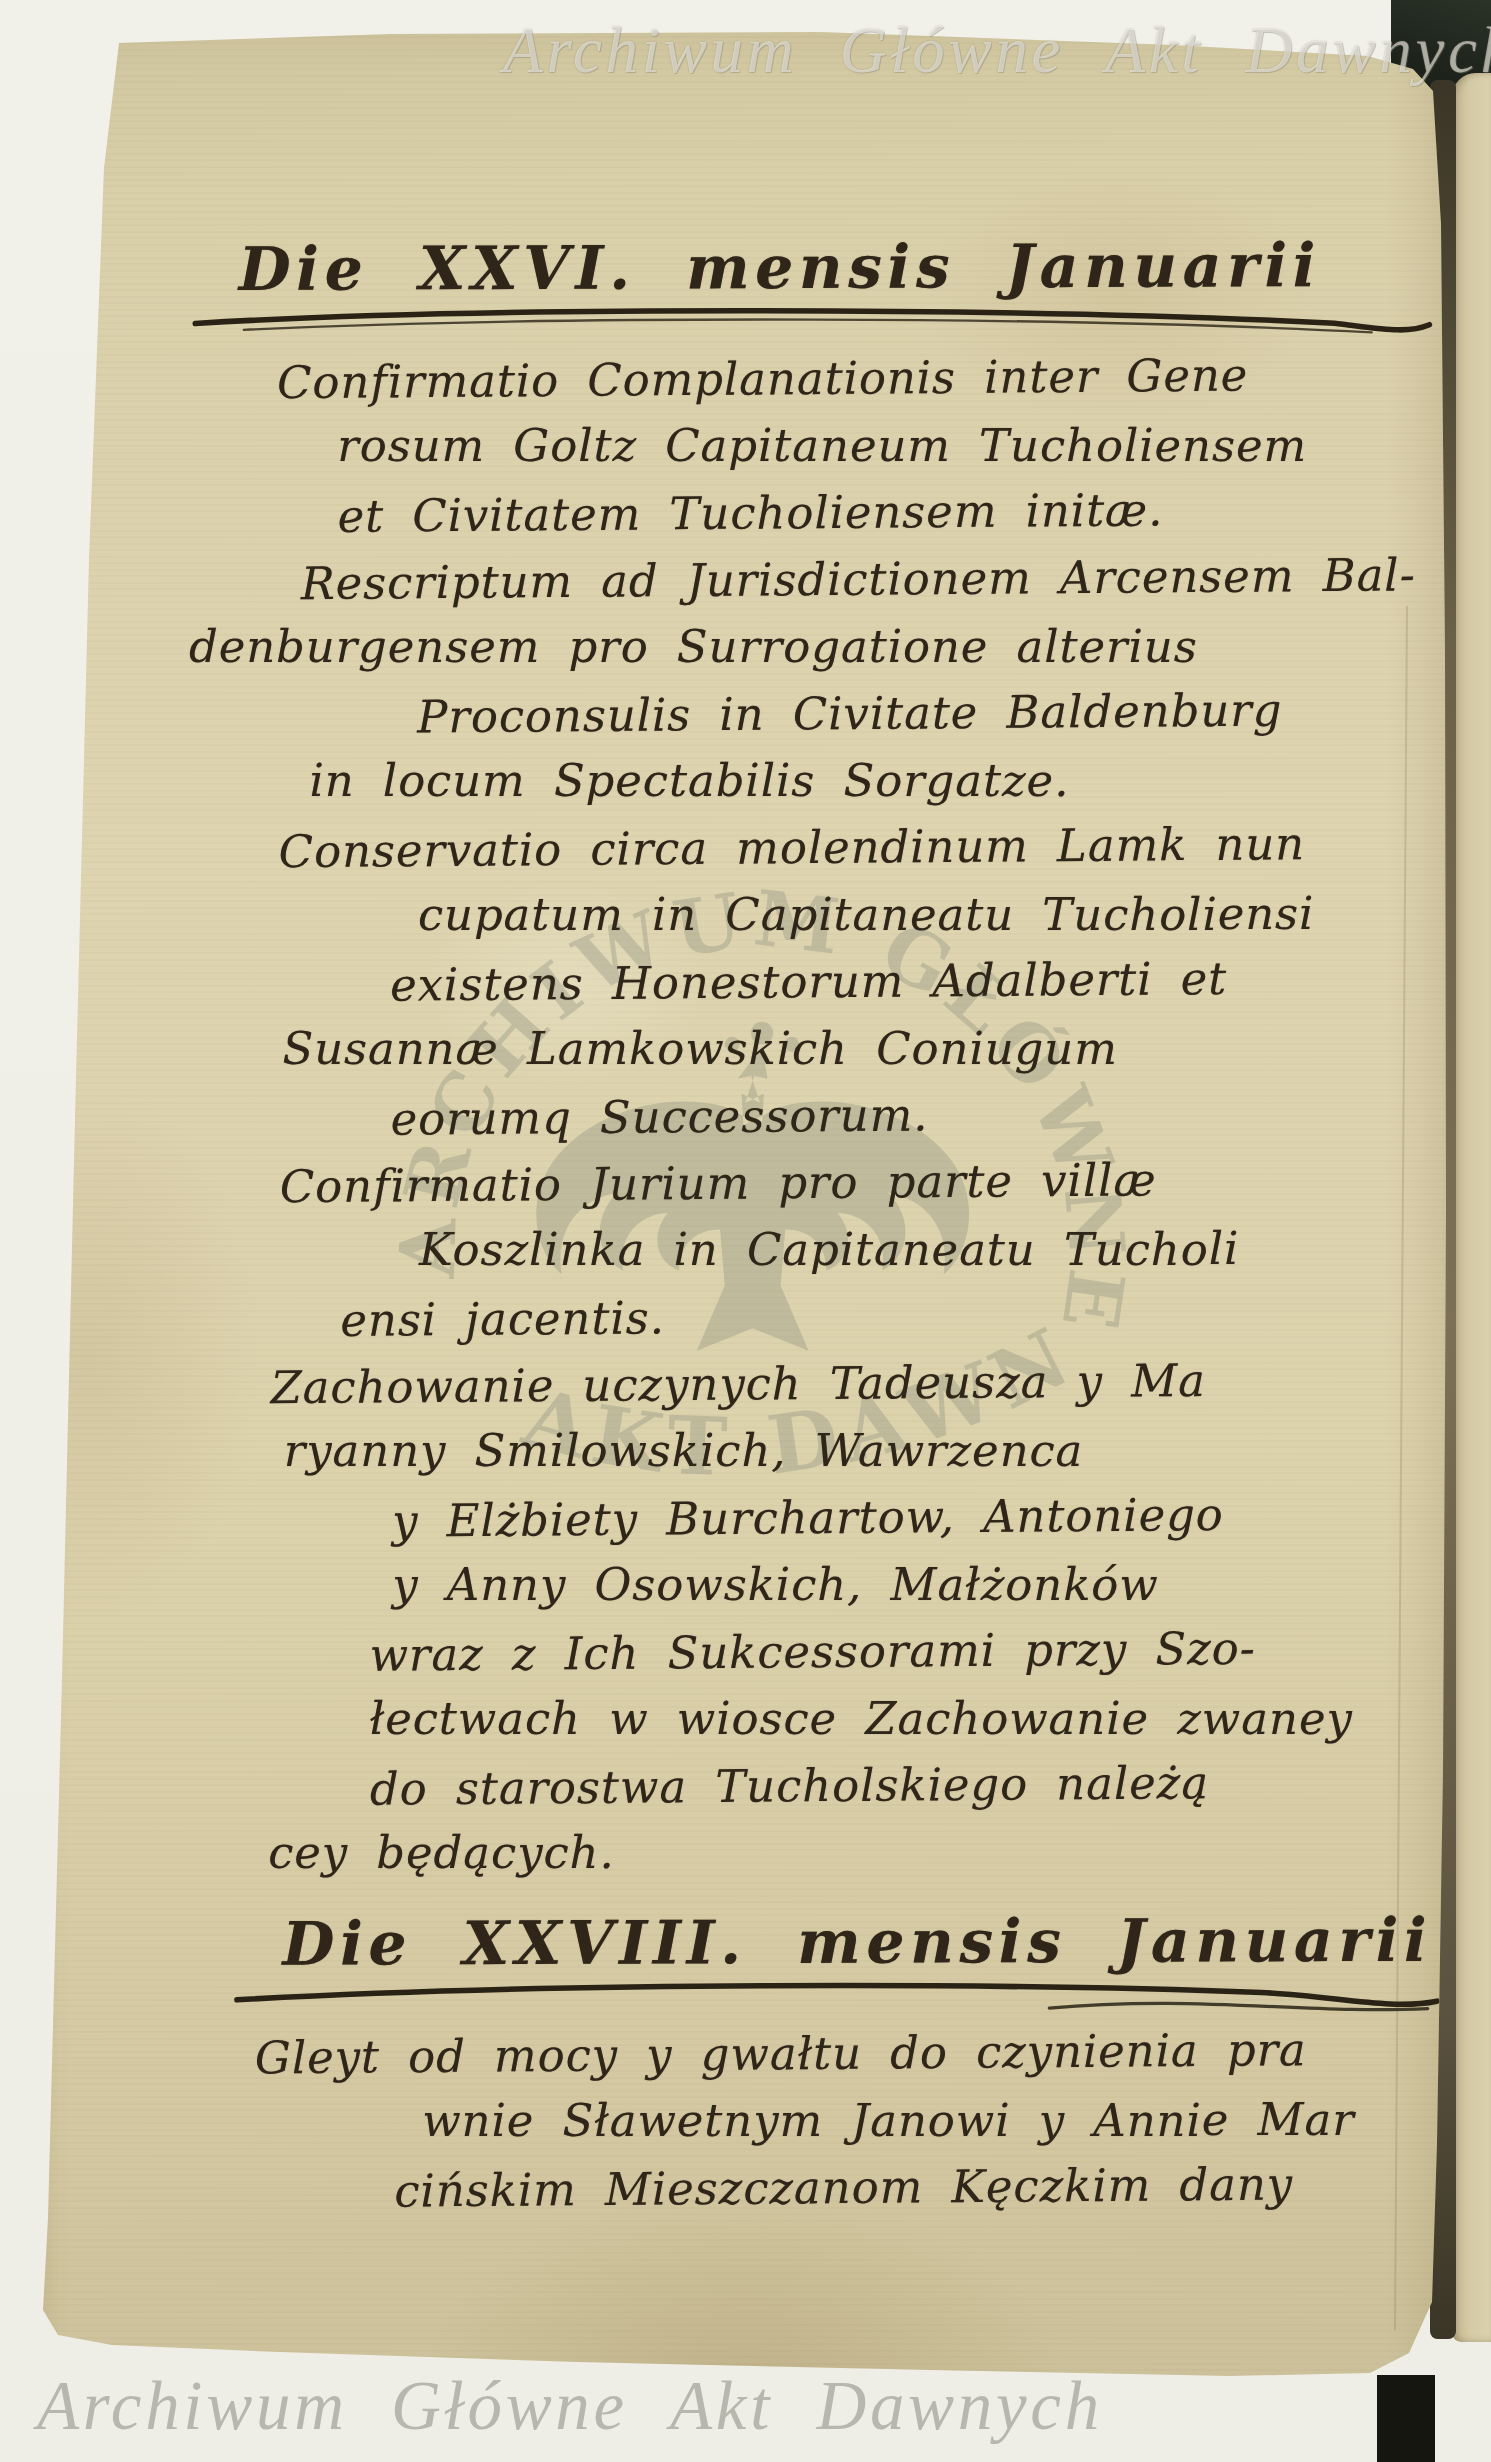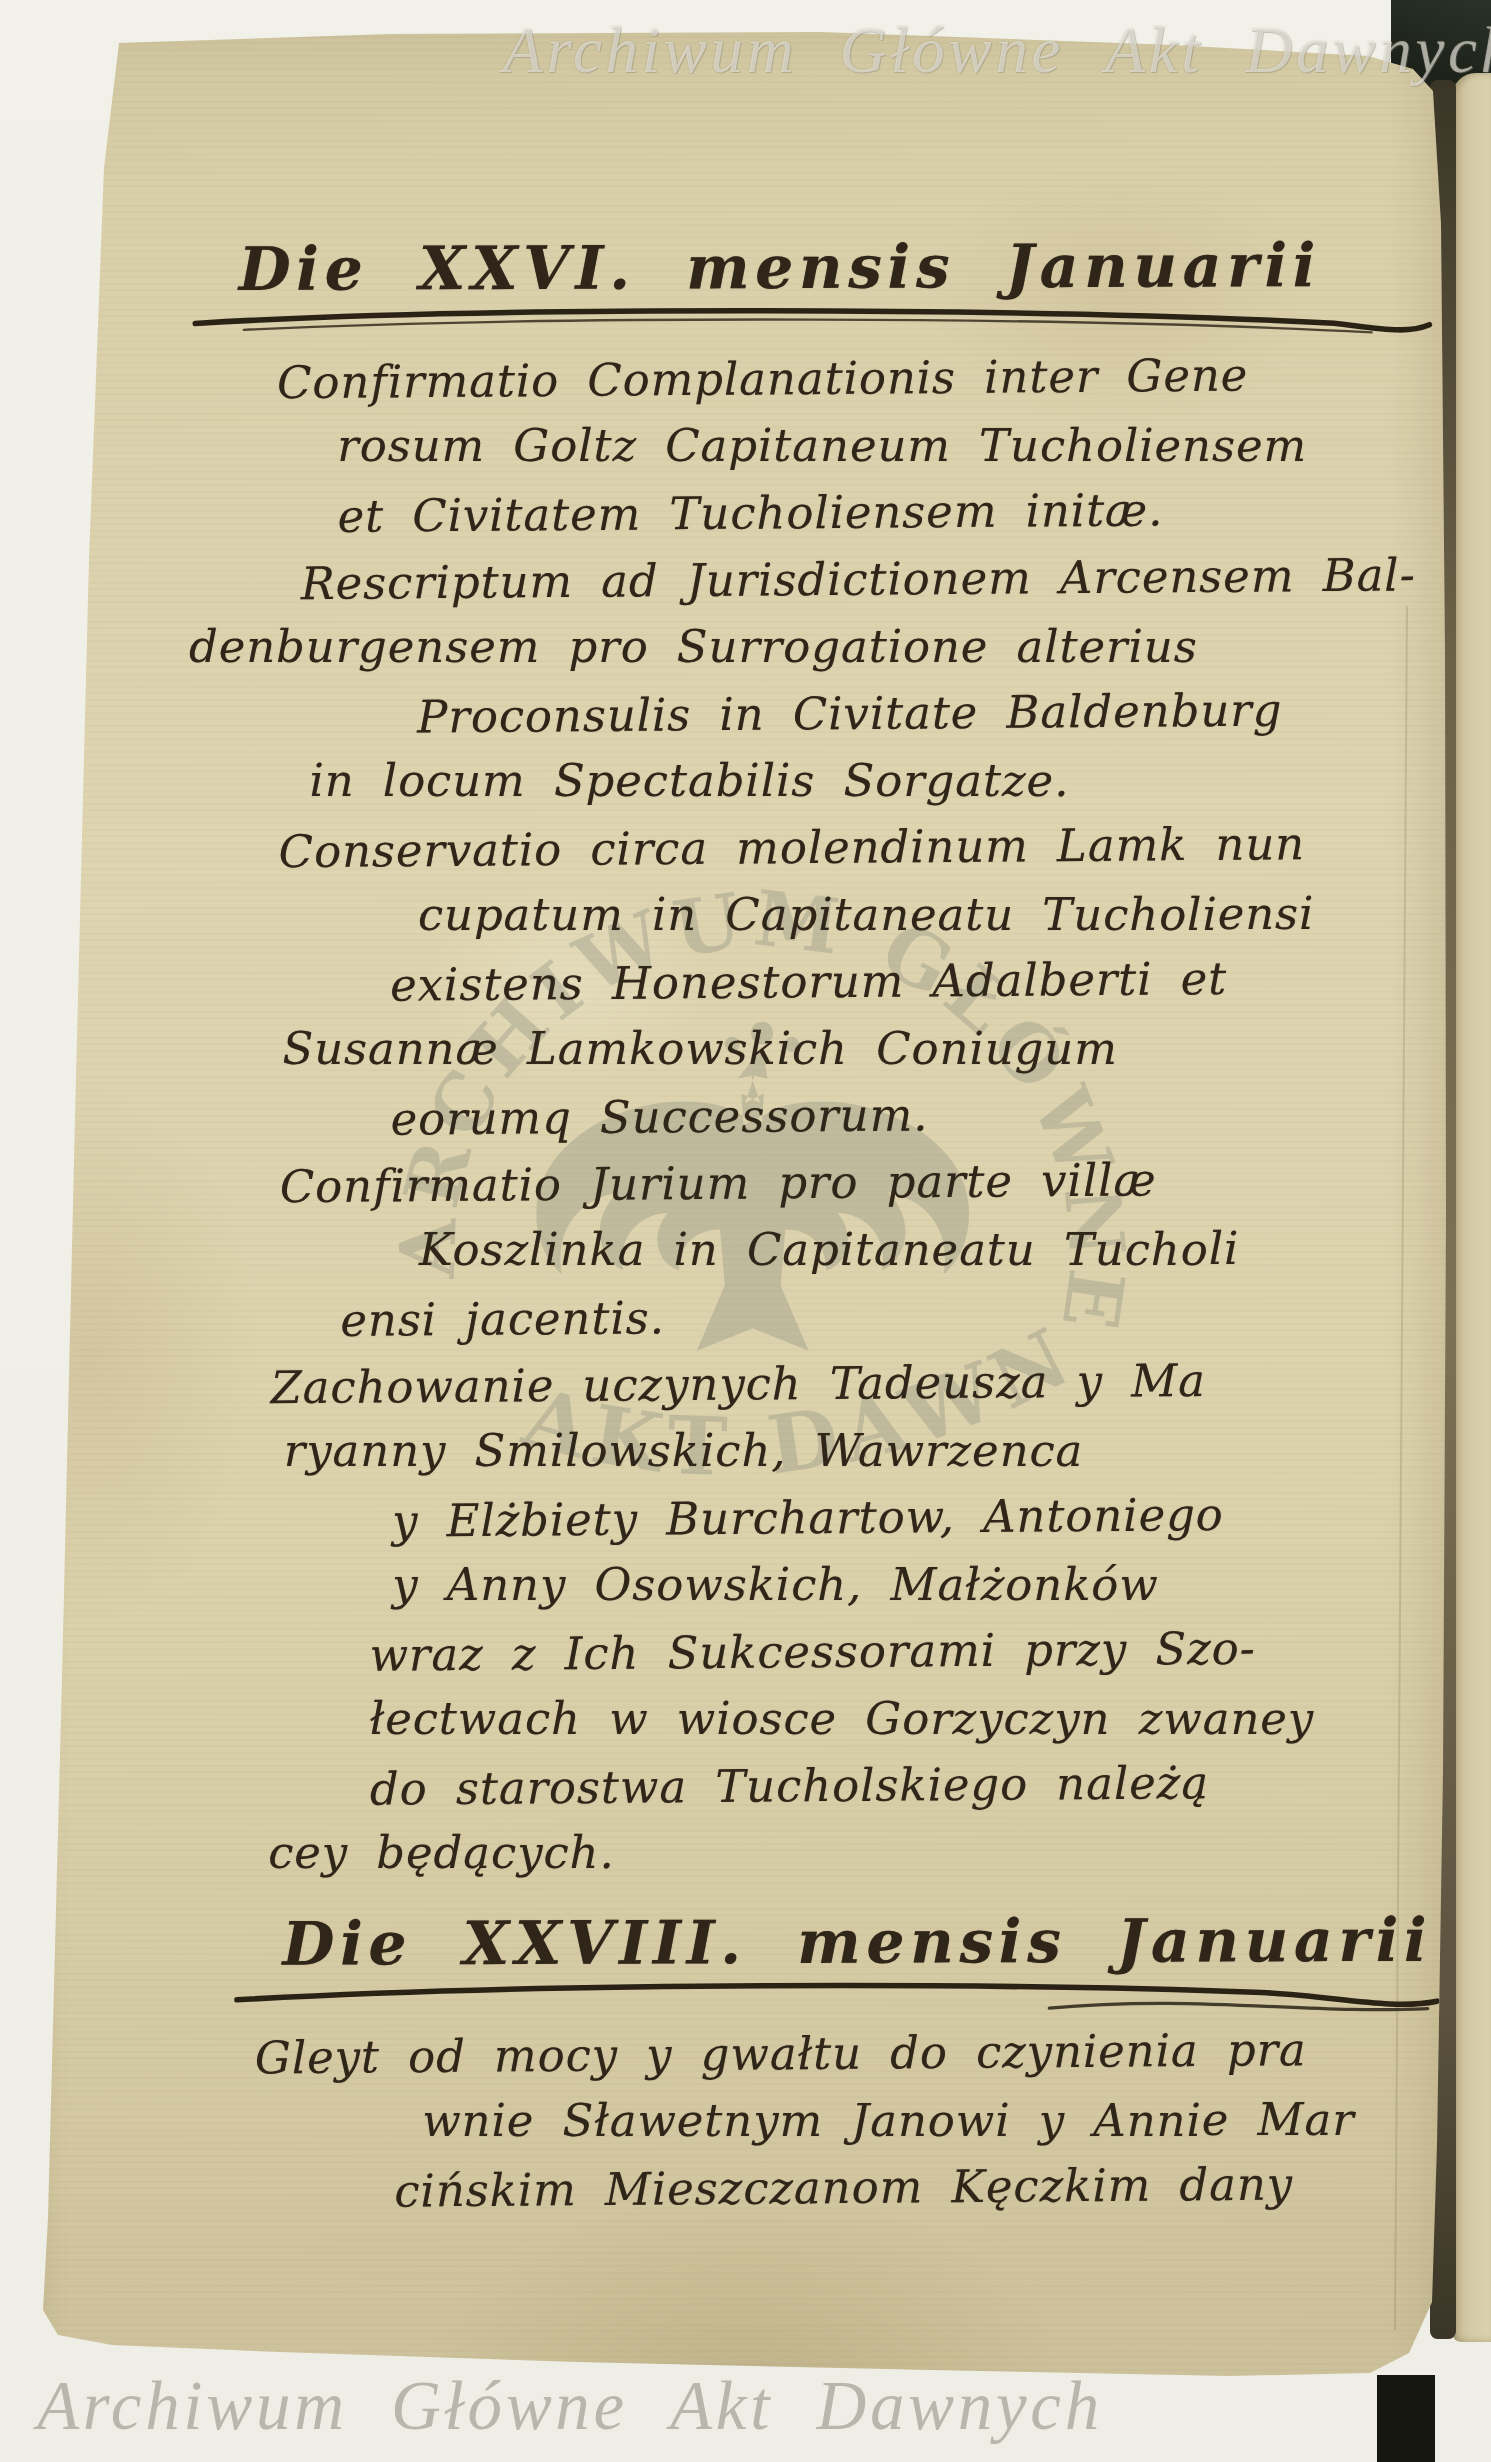--- a/index.html
+++ b/index.html
@@ -141,21 +141,21 @@
         <div class="line" style="margin-left:228px">Koszlinka in Capitaneatu Tucholi</div>
         <div class="line" style="margin-left:149px">ensi jacentis.</div>
       </div>
 
       <div>
         <div class="line" style="margin-left:79px">Zachowanie uczynych Tadeusza y Ma</div>
         <div class="line" style="margin-left:92px">ryanny Smilowskich, Wawrzenca</div>
         <div class="line" style="margin-left:200px">y Elżbiety Burchartow, Antoniego</div>
         <div class="line" style="margin-left:200px">y Anny Osowskich, Małżonków</div>
         <div class="line" style="margin-left:177px">wraz z Ich Sukcessorami przy Szo-</div>
-        <div class="line" style="margin-left:177px">łectwach w wiosce Gorzyczyn zwaney</div>
+        <div class="line" style="margin-left:177px">łectwach w wiosce Zachowanie zwaney</div>
         <div class="line" style="margin-left:177px">do starostwa Tucholskiego należą</div>
         <div class="line" style="margin-left:75px">cey będących.</div>
       </div>
 
       <div class="heading h2block">
         <div class="htext" style="margin-left:89px">Die XXVIII. mensis Januarii</div>
         <svg width="1268" height="48" viewBox="0 0 1360 52">
           <path d="M40,28 C380,10 860,12 1150,24 C1230,28 1290,44 1340,34" fill="none" stroke="#2a2315" stroke-width="6" stroke-linecap="round"></path>
           <path d="M920,40 C1080,26 1200,48 1330,42" fill="none" stroke="#2a2315" stroke-width="3.5" stroke-linecap="round" opacity=".85"></path>
         </svg>

